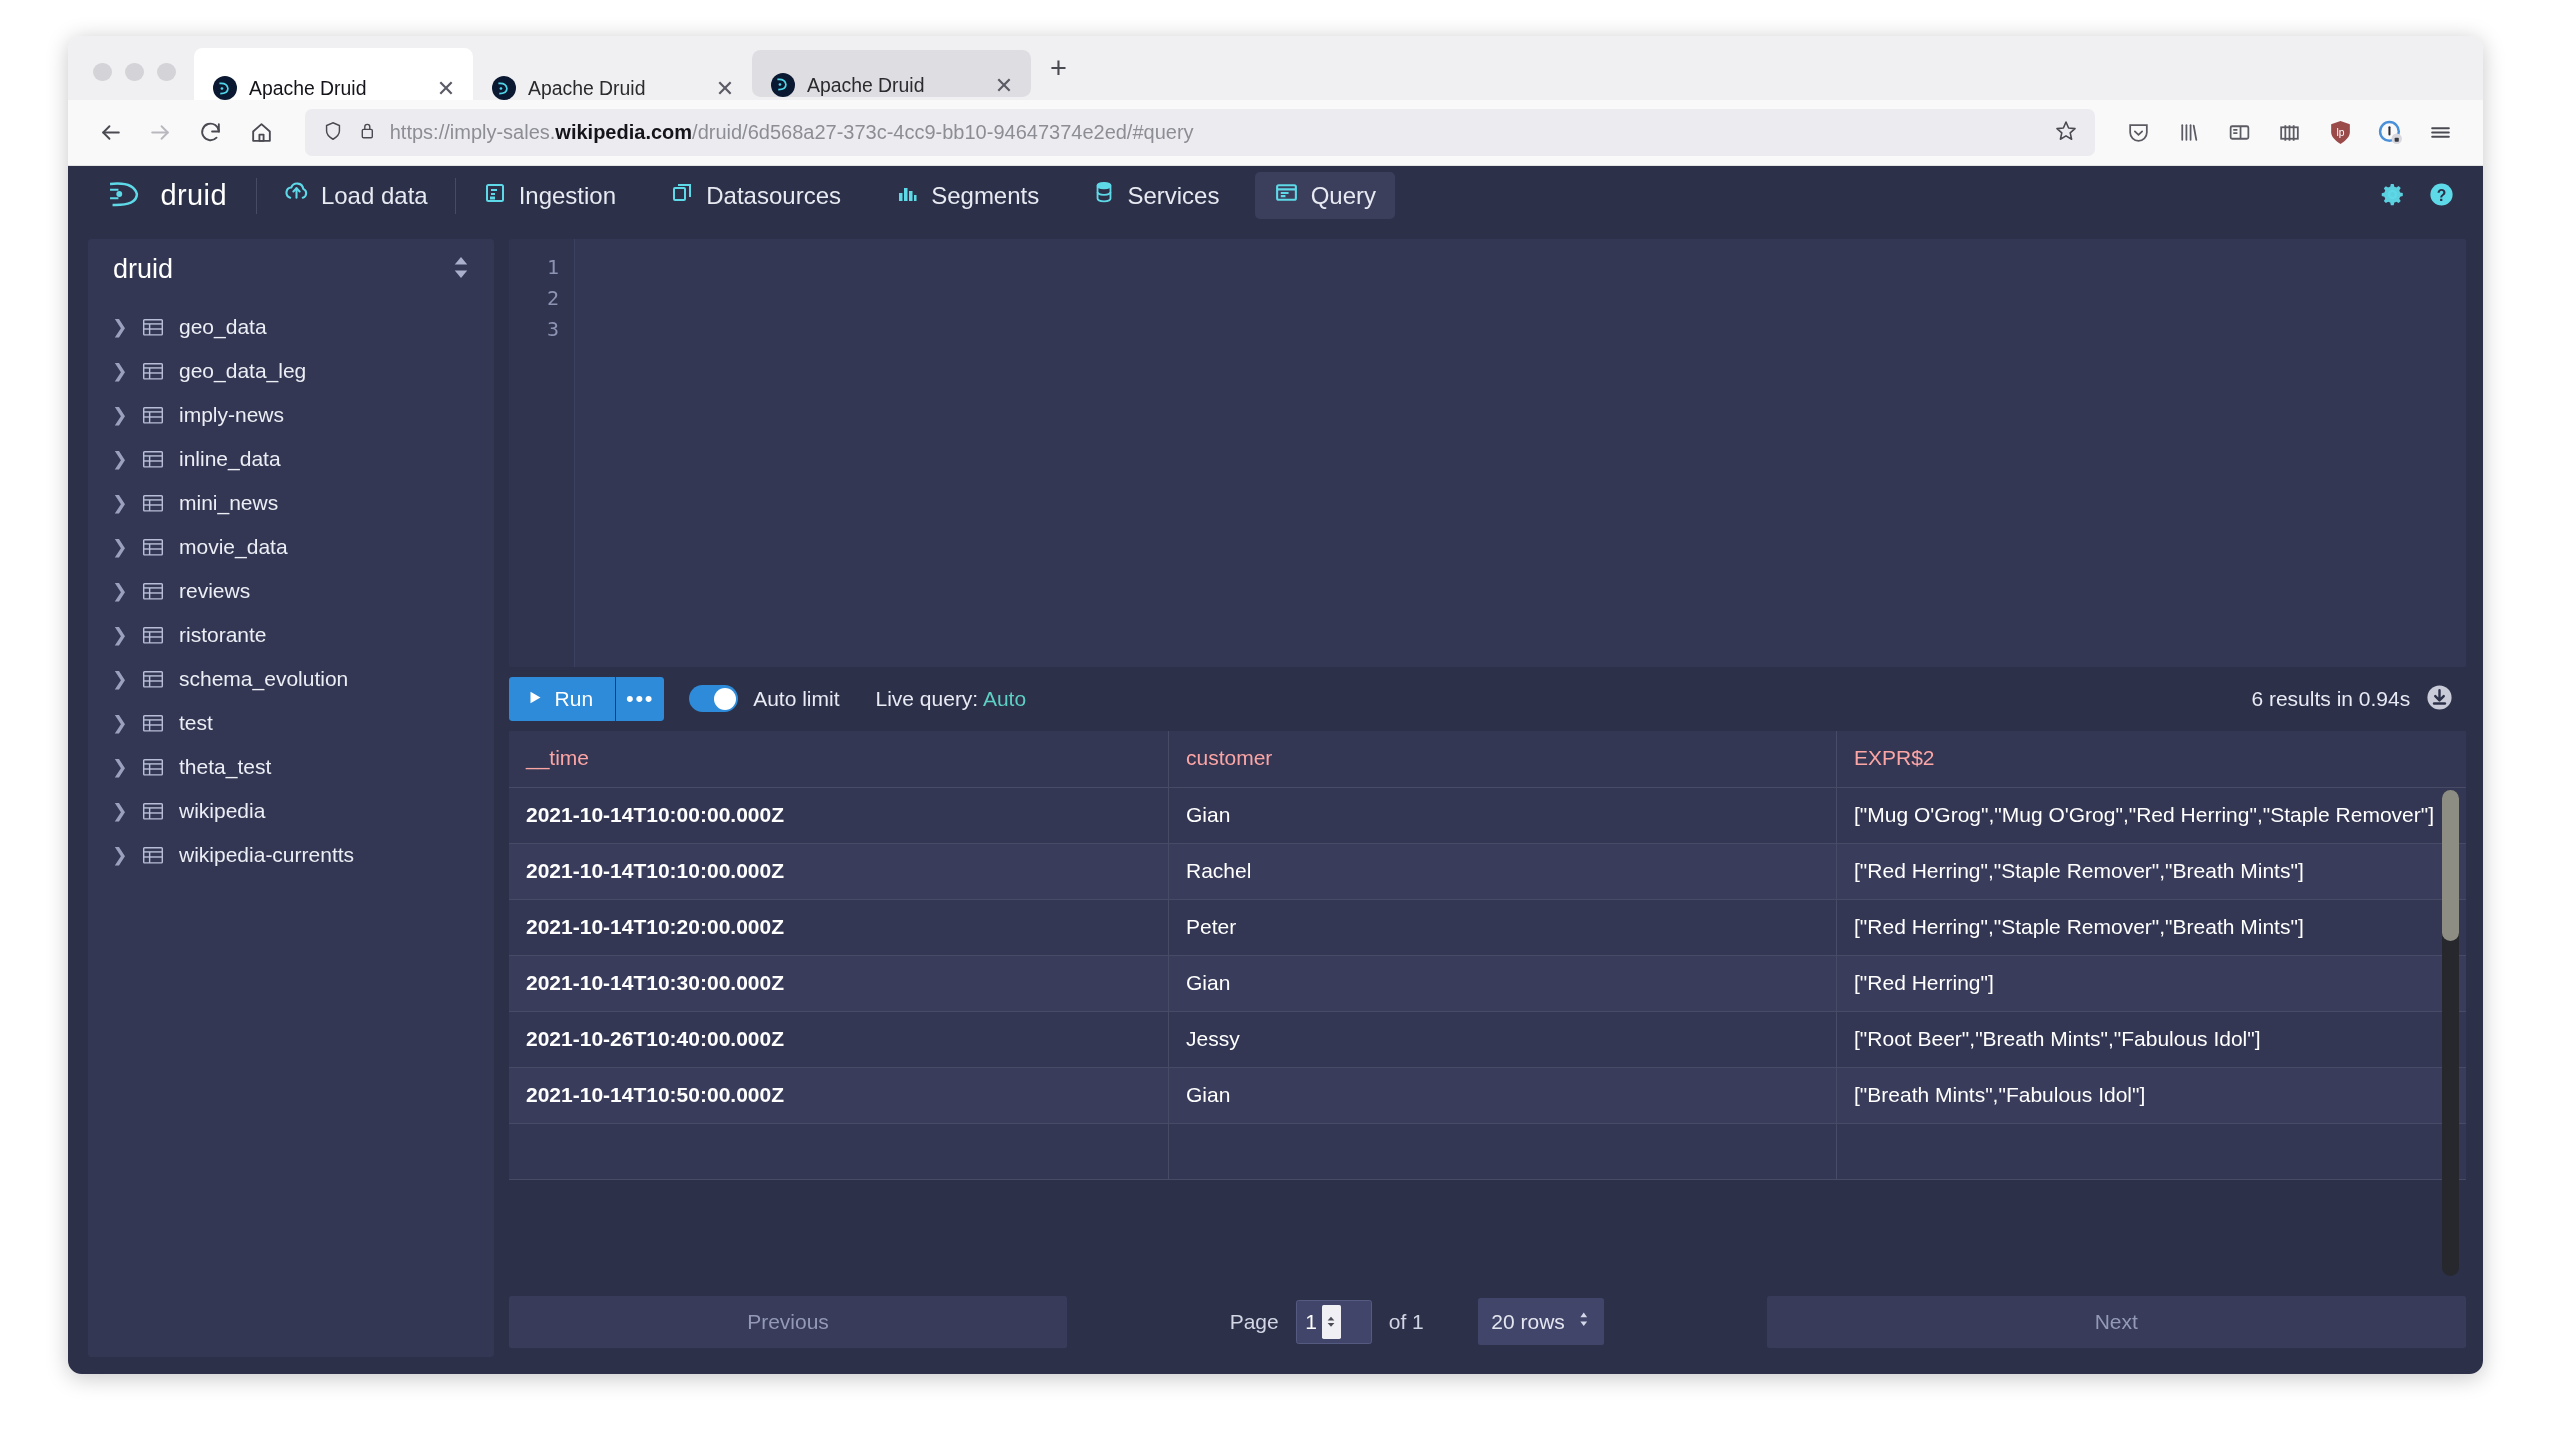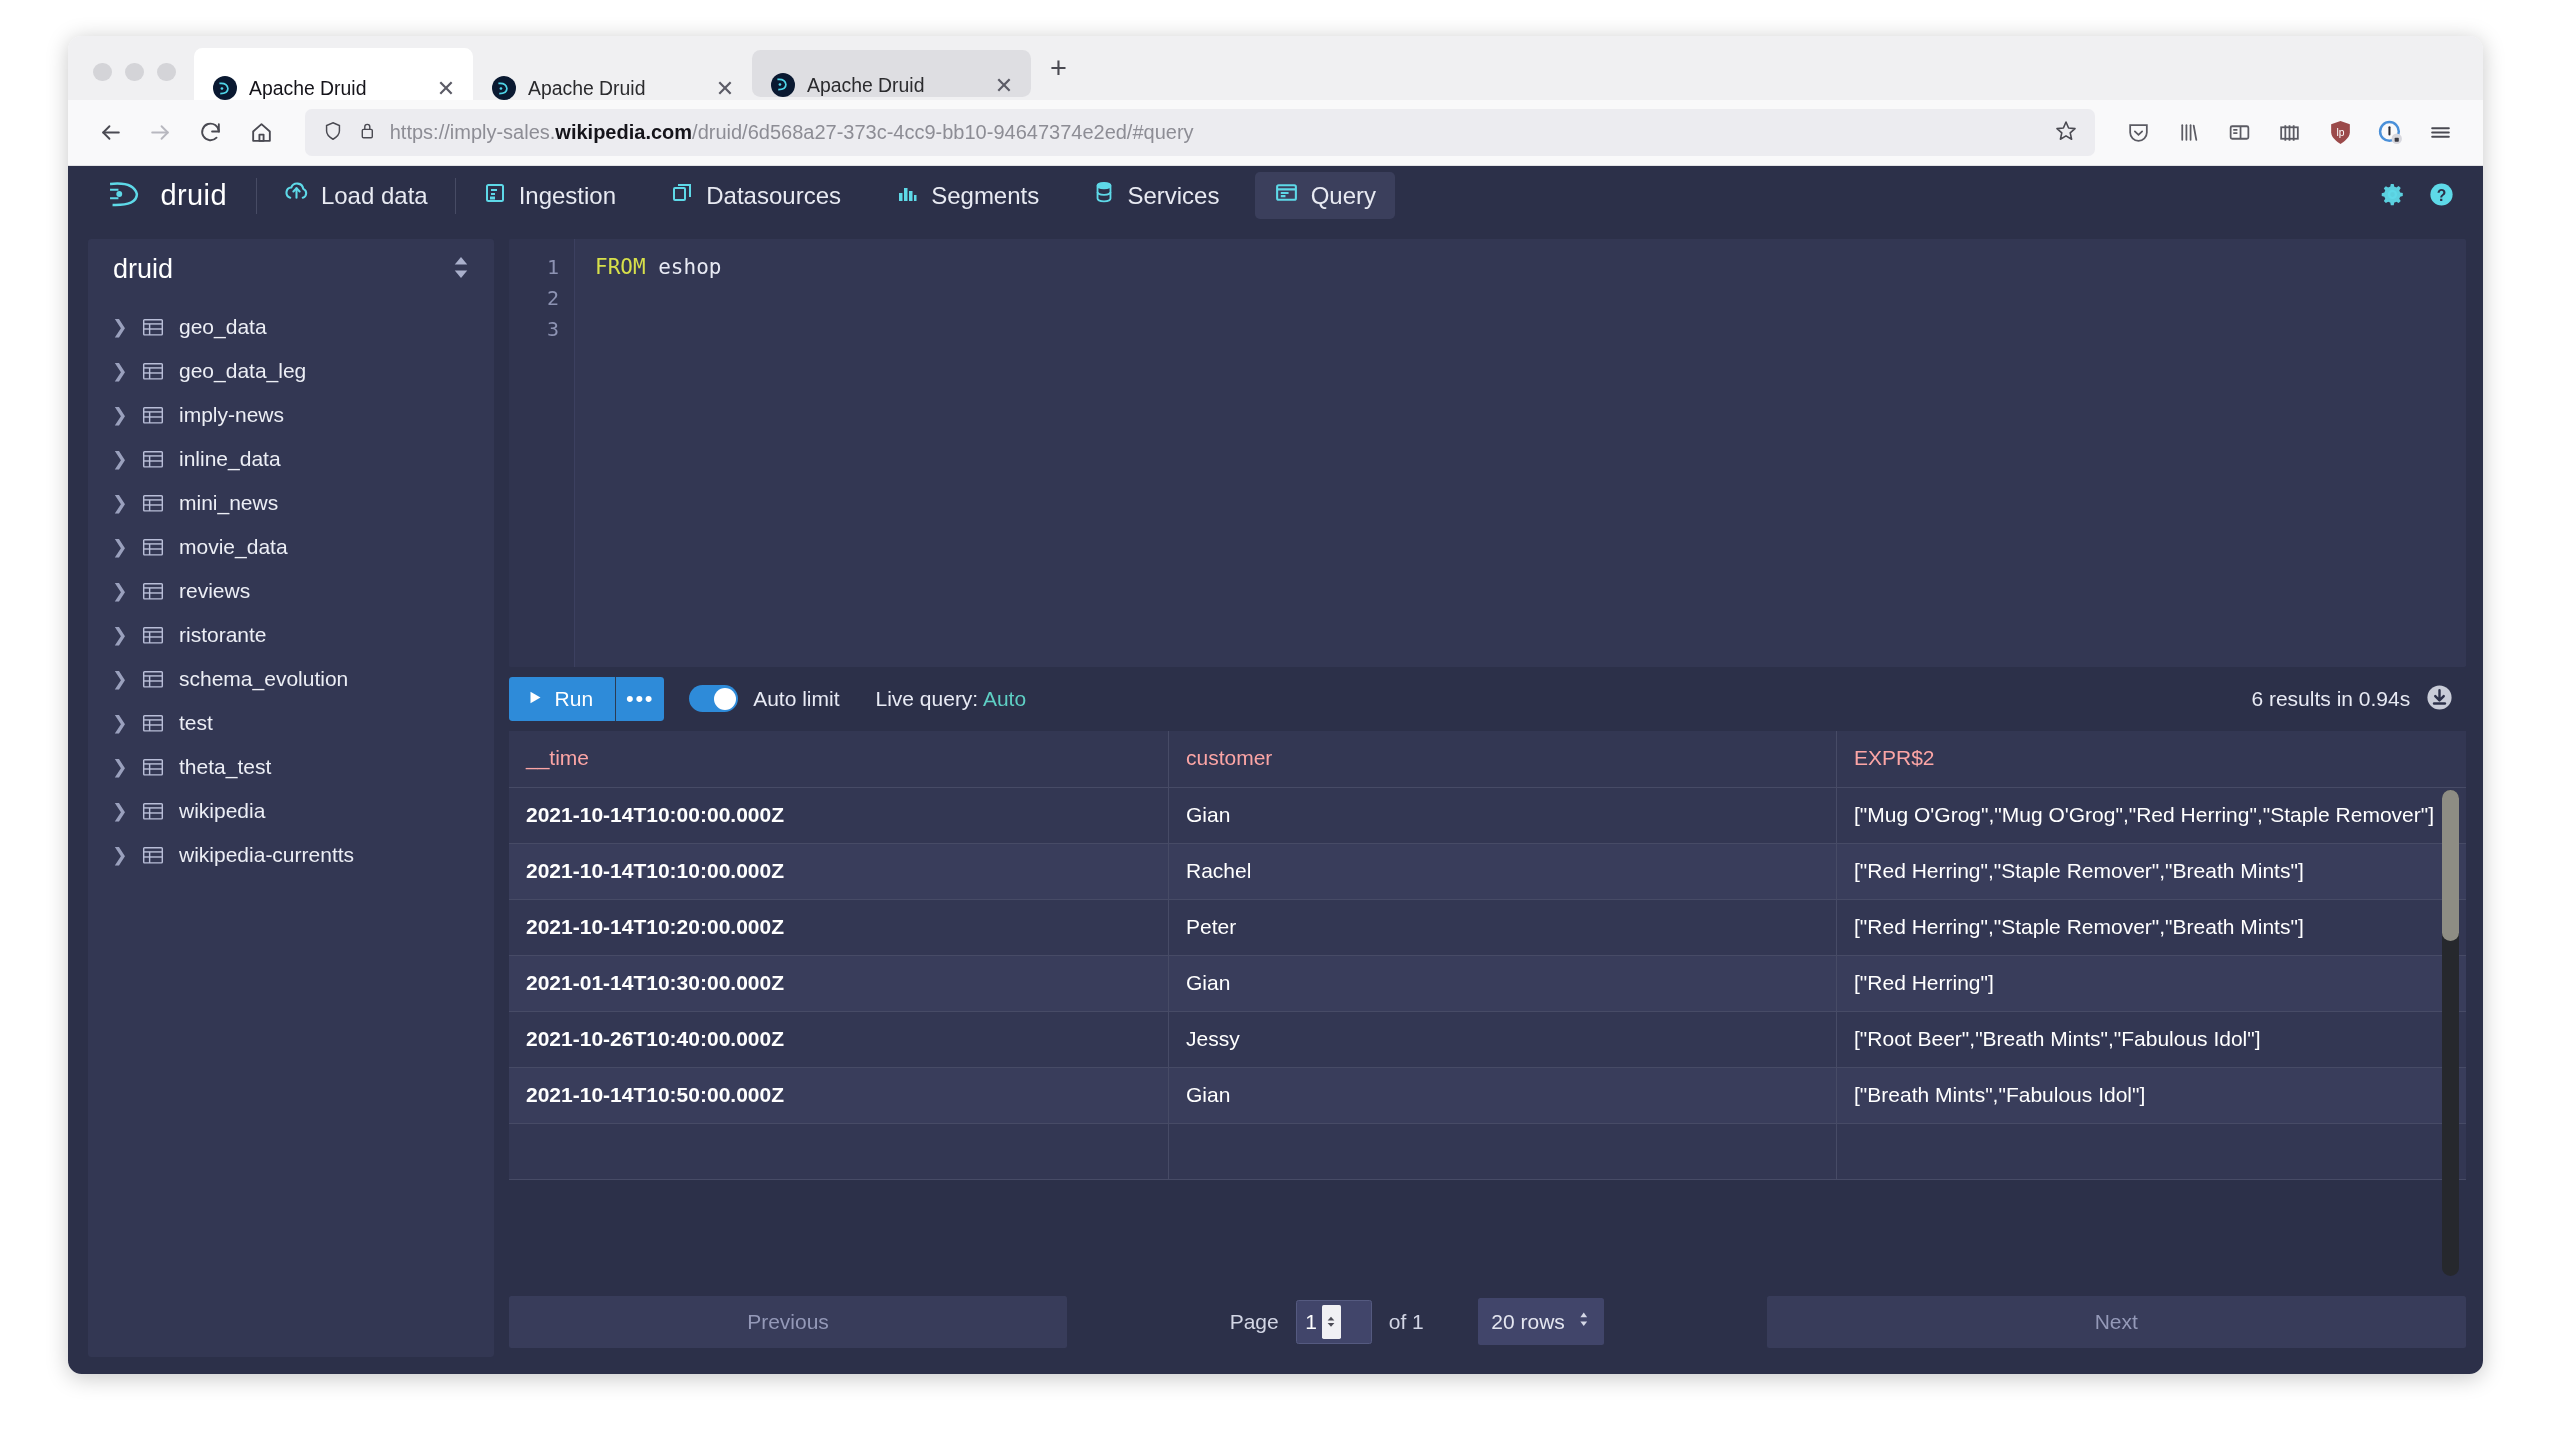--- a/index.html
+++ b/index.html
@@ -760,21 +760,20 @@
 
       <div class="main">
 
         <div class="editor">
           <div class="gutter">
             <div>1</div>
             <div>2</div>
             <div>3</div>
           </div>
           <div class="code">
-            <div class="line"><span class="kw">FROM</span><span class="plain"> eshop</span></div>
             <div class="line">&nbsp;</div>
           </div>
         </div>
 
         <div class="runbar">
           <div class="runbtn">
             <span>
               <svg width="15" height="17" viewBox="0 0 18 20">
                   <polygon points="3,3 15,10 3,17" fill="#ffffff"></polygon>
                 </svg>
@@ -815,21 +814,21 @@
                 <div class="td c0 bold">2021-10-14T10:10:00.000Z</div>
                 <div class="td c1">Rachel</div>
                 <div class="td c2">["Red Herring","Staple Remover","Breath Mints"]</div>
               </div>
               <div class="trow">
                 <div class="td c0 bold">2021-10-14T10:20:00.000Z</div>
                 <div class="td c1">Peter</div>
                 <div class="td c2">["Red Herring","Staple Remover","Breath Mints"]</div>
               </div>
               <div class="trow">
-                <div class="td c0 bold">2021-01-14T10:30:00.000Z</div>
+                <div class="td c0 bold">2021-10-14T10:30:00.000Z</div>
                 <div class="td c1">Gian</div>
                 <div class="td c2">["Red Herring"]</div>
               </div>
               <div class="trow">
                 <div class="td c0 bold">2021-10-26T10:40:00.000Z</div>
                 <div class="td c1">Jessy</div>
                 <div class="td c2">["Root Beer","Breath Mints","Fabulous Idol"]</div>
               </div>
               <div class="trow">
                 <div class="td c0 bold">2021-10-14T10:50:00.000Z</div>

